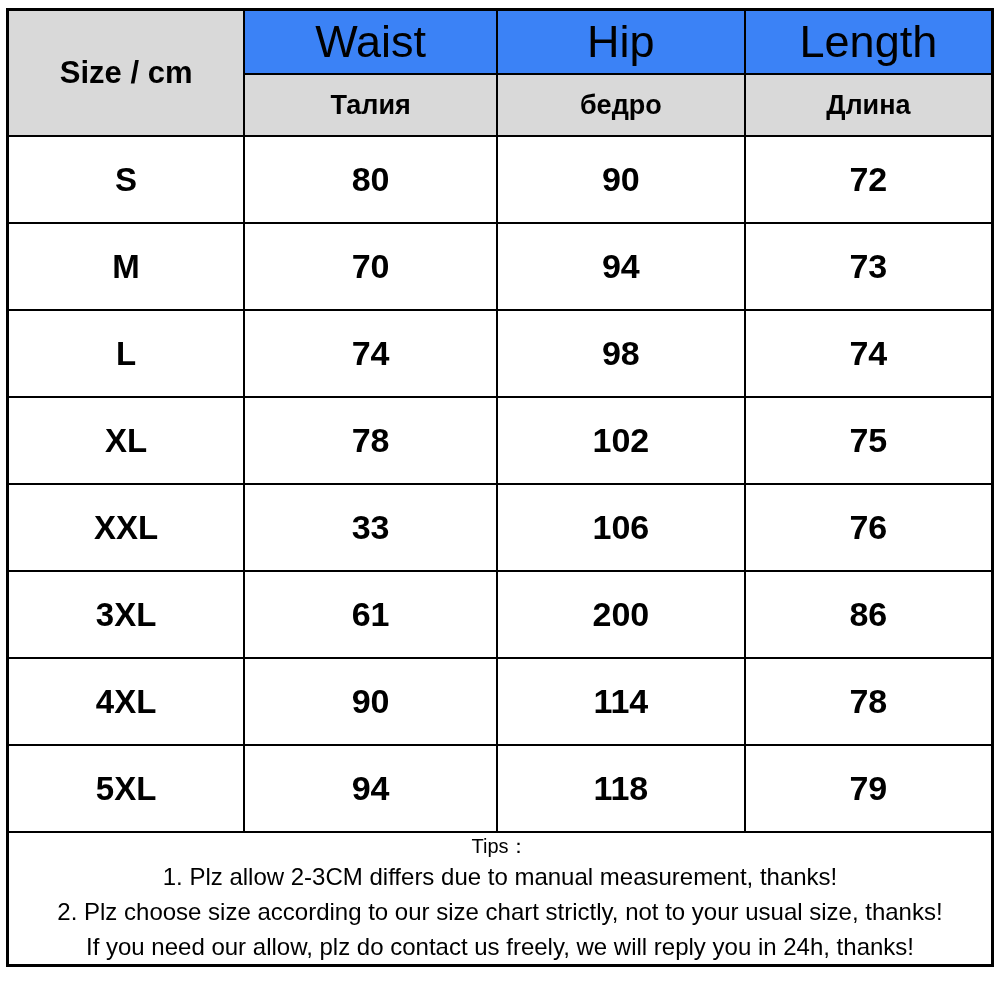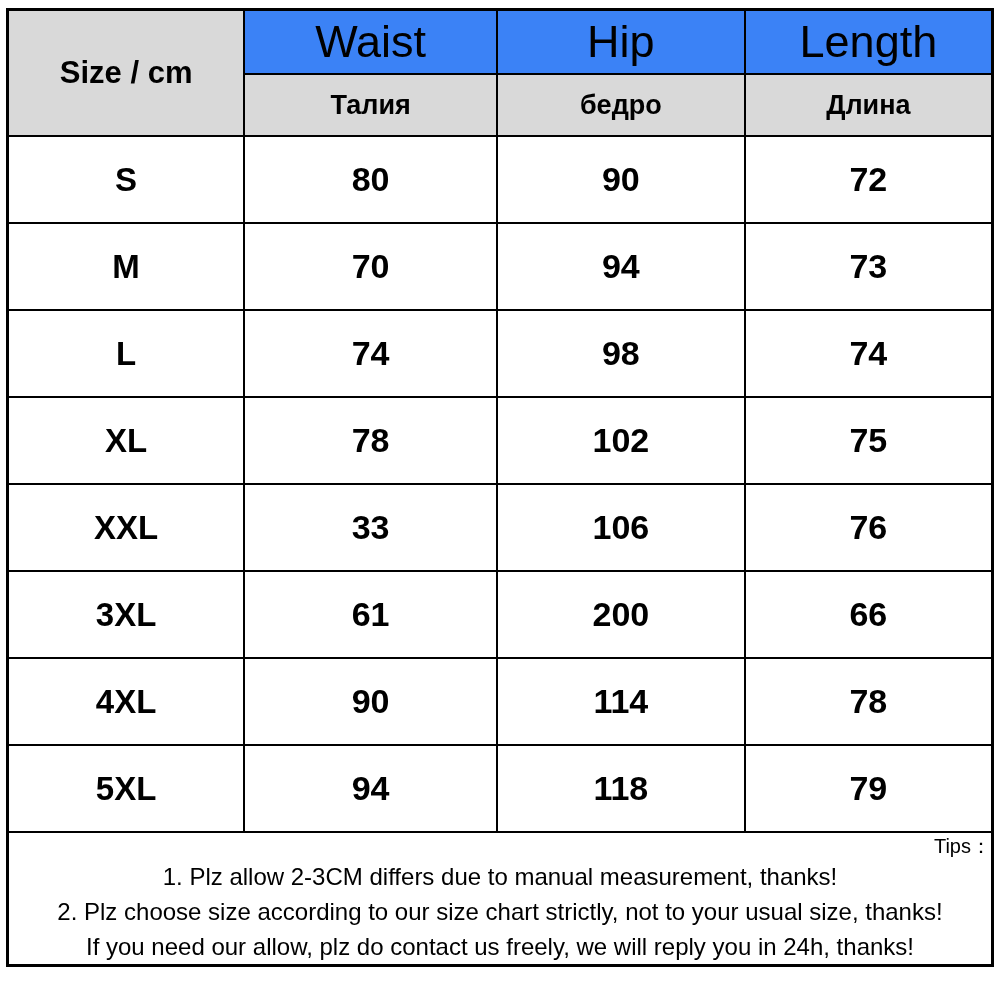--- a/index.html
+++ b/index.html
@@ -69,21 +69,20 @@
 
   
   .tips-cell {
     padding: 10px 6px 12px 6px;
     background: #ffffff;
     text-align: center;
   }
   .tips-title {
     font-size: 20px;
     line-height: 1.35;
-    text-align: right;
   }
   .tips-line {
     font-size: 24px;
     line-height: 1.45;
     white-space: nowrap;
   }
 
   
   col.c-size  { width: 236px; }
   col.c-waist { width: 252px; }
@@ -141,21 +140,21 @@
       <tr class="body-row">
         <td class="size-label">XXL</td>
         <td>33</td>
         <td>106</td>
         <td>76</td>
       </tr>
       <tr class="body-row">
         <td class="size-label">3XL</td>
         <td>61</td>
         <td>200</td>
-        <td>66</td>
+        <td>86</td>
       </tr>
       <tr class="body-row">
         <td class="size-label">4XL</td>
         <td>90</td>
         <td>114</td>
         <td>78</td>
       </tr>
       <tr class="body-row">
         <td class="size-label">5XL</td>
         <td>94</td>

